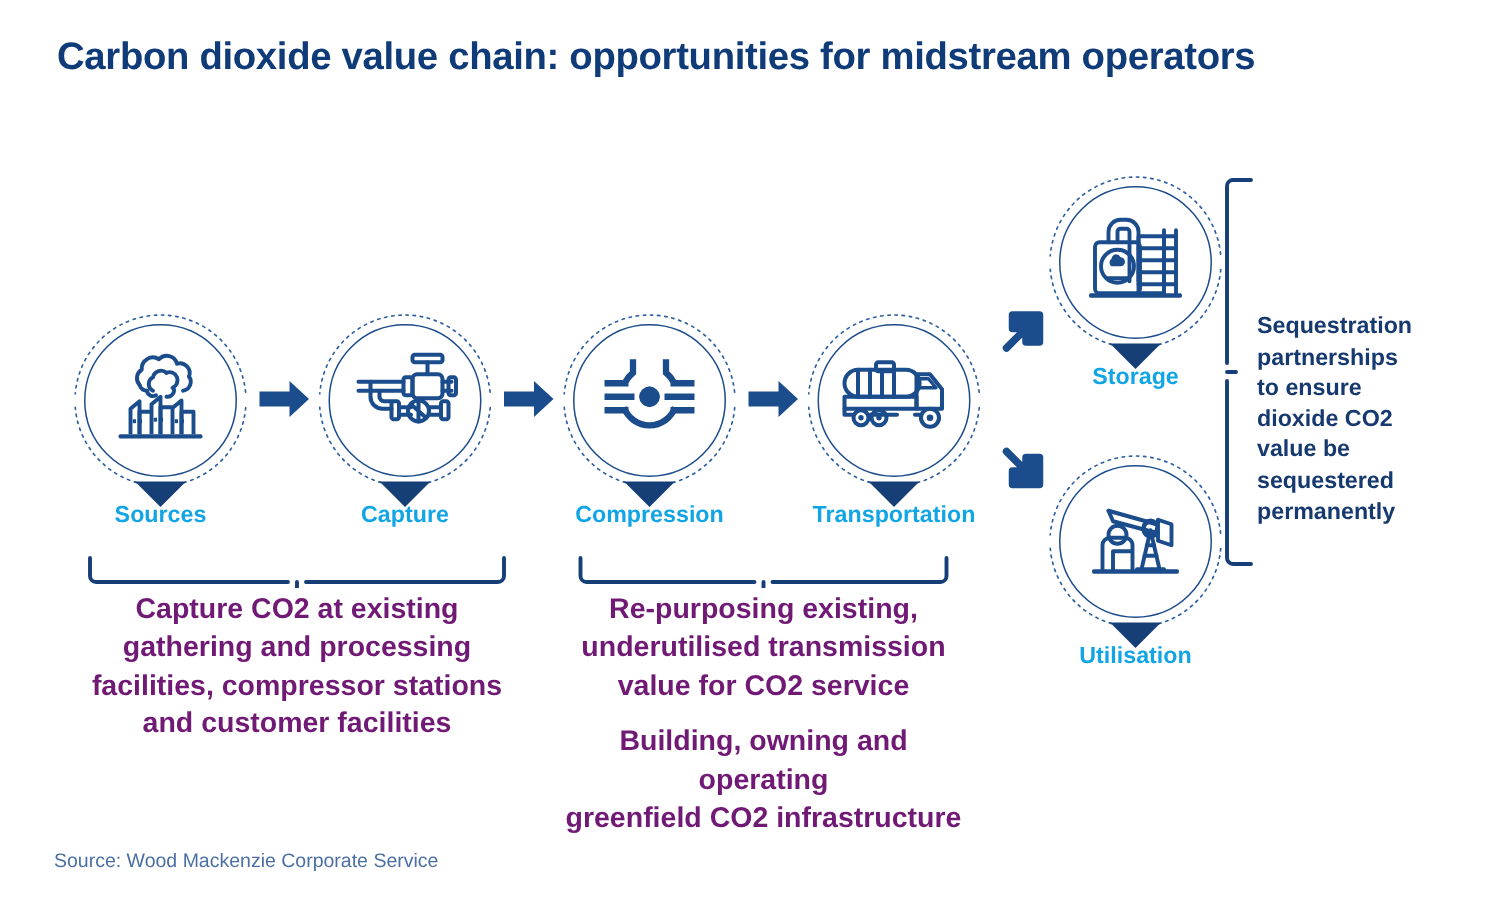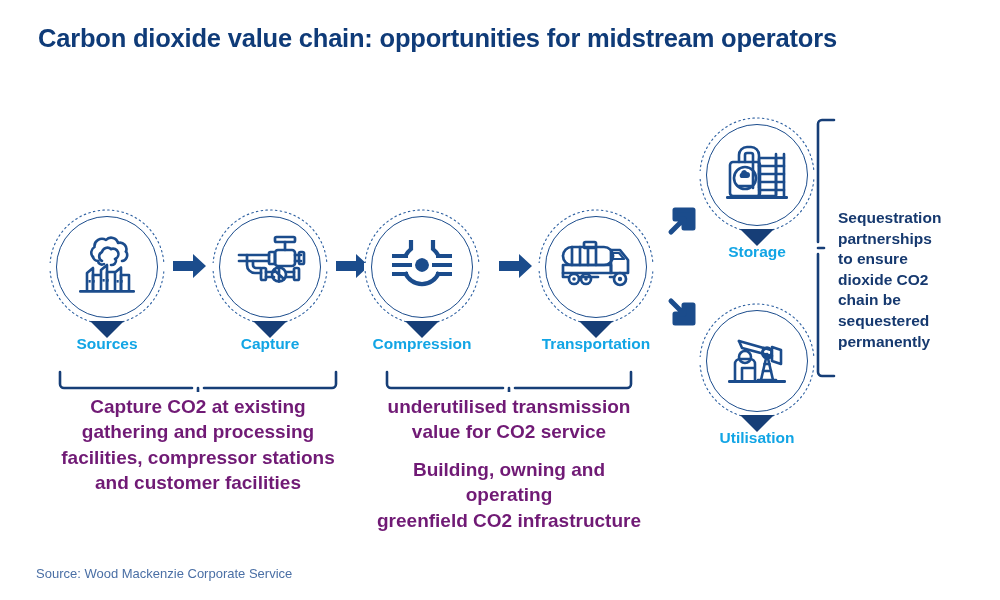--- a/index.html
+++ b/index.html
@@ -203,21 +203,21 @@
   <div class="pointer"></div>
   <div class="stage-label">Capture</div>
 </div>
 
 <div class="arrow" style="left:334px; top:250px;">
   <svg width="38" height="32" viewBox="0 0 38 32">
     <path d="M2 11 h20 V4 l13 12 l-13 12 v-7 H2 Z" fill="#1B4C8C"></path>
   </svg>
 </div>
 
-<div class="stage" style="left:364px; top:209px;">
+<div class="stage" style="left:375px; top:209px;">
   <div class="ring-outer">
     <svg width="116" height="116" viewBox="0 0 116 116">
       <circle cx="58" cy="58" r="57" fill="none" stroke="#2C5FA0" stroke-width="1.1" stroke-dasharray="1.6 3.2" stroke-linecap="round"></circle>
       <rect x="0" y="54" width="9" height="8" fill="#ffffff"></rect>
       <rect x="107" y="54" width="9" height="8" fill="#ffffff"></rect>
     </svg>
   </div>
   <div class="ring-inner"></div>
   <div class="icon">
     <svg width="72" height="66" viewBox="0 0 72 66">
@@ -366,37 +366,38 @@
 </div>
 
 <div class="bracket" style="left:385px; top:370px;">
   <svg width="248" height="22" viewBox="0 0 248 22">
     <path d="M2 2 v12 a4 4 0 0 0 4 4 h112 M246 2 v12 a4 4 0 0 1 -4 4 h-112" fill="none" stroke="#163E77" stroke-width="2.6" stroke-linecap="round"></path>
     <path d="M124 18 v6" fill="none" stroke="#163E77" stroke-width="2.6" stroke-linecap="round"></path>
   </svg>
 </div>
 
 <div class="caption" style="left:369px; top:394px; width:280px;">
+  <div>Re-purposing existing,</div>
   <div>underutilised transmission</div>
   <div>value for CO2 service</div>
   <div style="height:12px;"></div>
   <div>Building, owning and operating</div>
   <div>greenfield CO2 infrastructure</div>
 </div>
 
 <div class="bracket" style="left:816px; top:118px;">
   <svg width="22" height="260" viewBox="0 0 22 260">
     <path d="M18 2 H6 a4 4 0 0 0 -4 4 v118 M18 258 H6 a4 4 0 0 1 -4 -4 v-118" fill="none" stroke="#163E77" stroke-width="2.6" stroke-linecap="round"></path>
     <path d="M2 130 h6" fill="none" stroke="#163E77" stroke-width="2.6" stroke-linecap="round"></path>
   </svg>
 </div>
 
 <div class="side-caption" style="left:838px; top:208px; width:152px;">
   <div>Sequestration</div>
   <div>partnerships</div>
   <div>to ensure</div>
   <div>dioxide CO2</div>
-  <div>chain be</div>
+  <div>value be</div>
   <div>sequestered</div>
   <div>permanently</div>
 </div>
 
 <div class="source">Source: Wood Mackenzie Corporate Service</div>
 
 </body></html>

